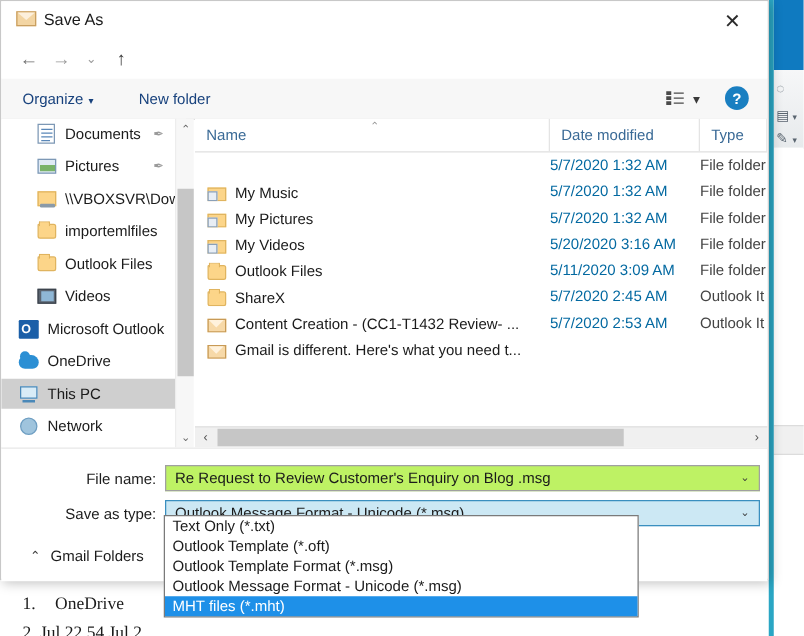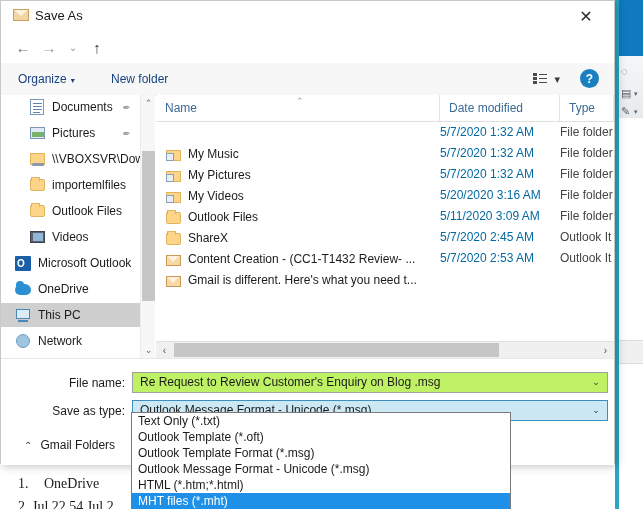--- a/index.html
+++ b/index.html
@@ -661,17 +661,16 @@
         <span>Gmail Folders</span>
       </div>
     </div>
   </div>
 
   <div class="dropdown" id="dropdown">
       <div class="dd-item">Text Only (*.txt)</div>
       <div class="dd-item">Outlook Template (*.oft)</div>
       <div class="dd-item">Outlook Template Format (*.msg)</div>
       <div class="dd-item">Outlook Message Format - Unicode (*.msg)</div>
-      <div class="dd-item">HTML (*.htm;*.html)</div>
       <div class="dd-item highlighted">MHT files (*.mht)</div>
     </div>
 
 </div>
 
 </body></html>

